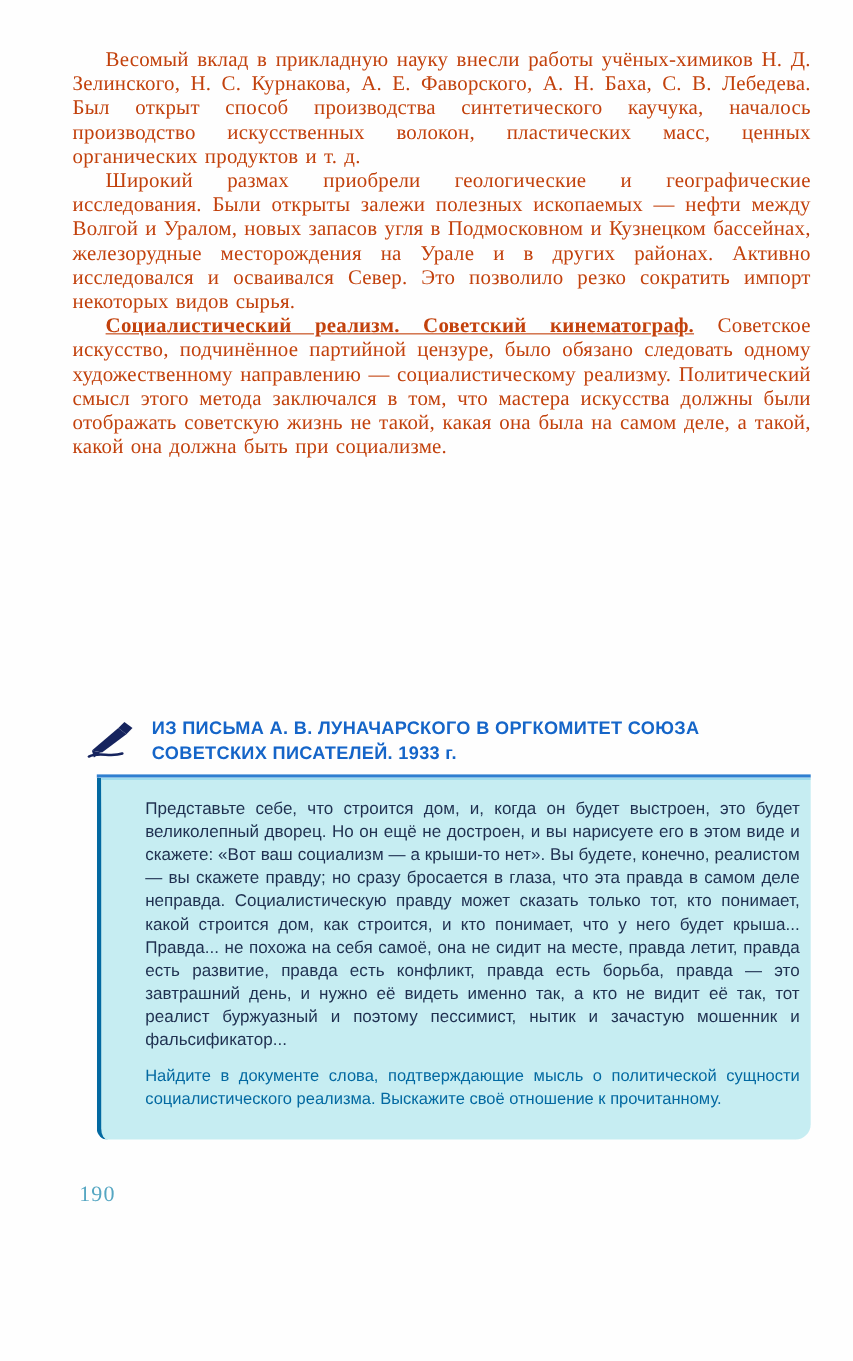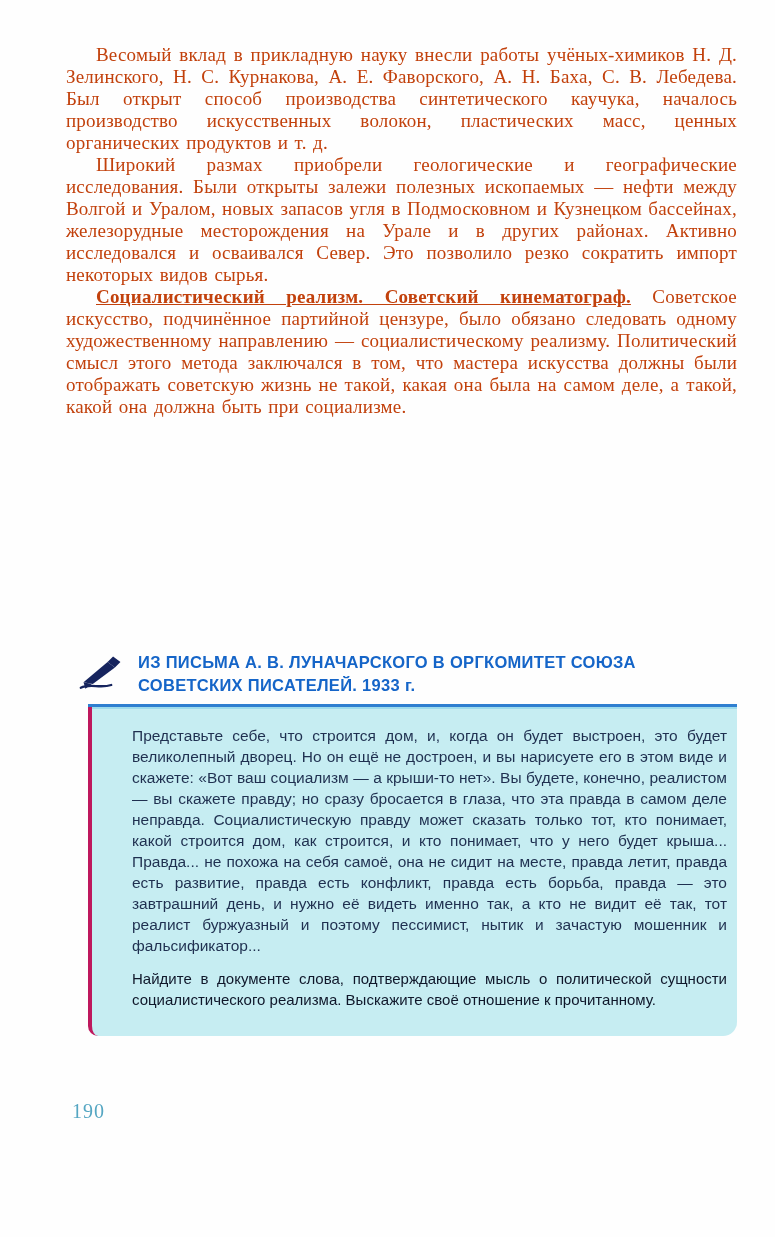--- a/index.html
+++ b/index.html
@@ -69,45 +69,45 @@
     max-width: 575px;
   }
   .blue-rule {
     border: none;
     height: 3px;
     background: #2f7fd0;
     margin: 6px 0 0 0;
   }
   .quote-box {
     background: #c6edf2;
-    border-left: 4px solid #be185d;
+    border-left: 4px solid #0369a1;
     border-radius: 0 0 14px 10px;
     padding: 18px 10px 26px 40px;
     box-shadow: inset 0 2px 0 #9fdcec;
   }
   .quote-text {
     margin: 0;
     font-size: 15.5px;
     line-height: 21px;
     text-align: justify;
     color: #1f3050;
   }
   .task-text {
     margin: 12px 0 0 0;
     font-size: 15px;
     line-height: 21px;
     text-align: justify;
-    color: #0f172a;
+    color: #0369a1;
   }
 
   
   .page-number {
     position: absolute;
     left: 72px;
-    top: 1100px;
+    top: 1075px;
     font-size: 20px;
     color: #55a6c2;
     font-family: "Liberation Serif", serif;
     letter-spacing: 1px;
   }
 </style>
 </head>
 <body>
 
 <div class="page">

